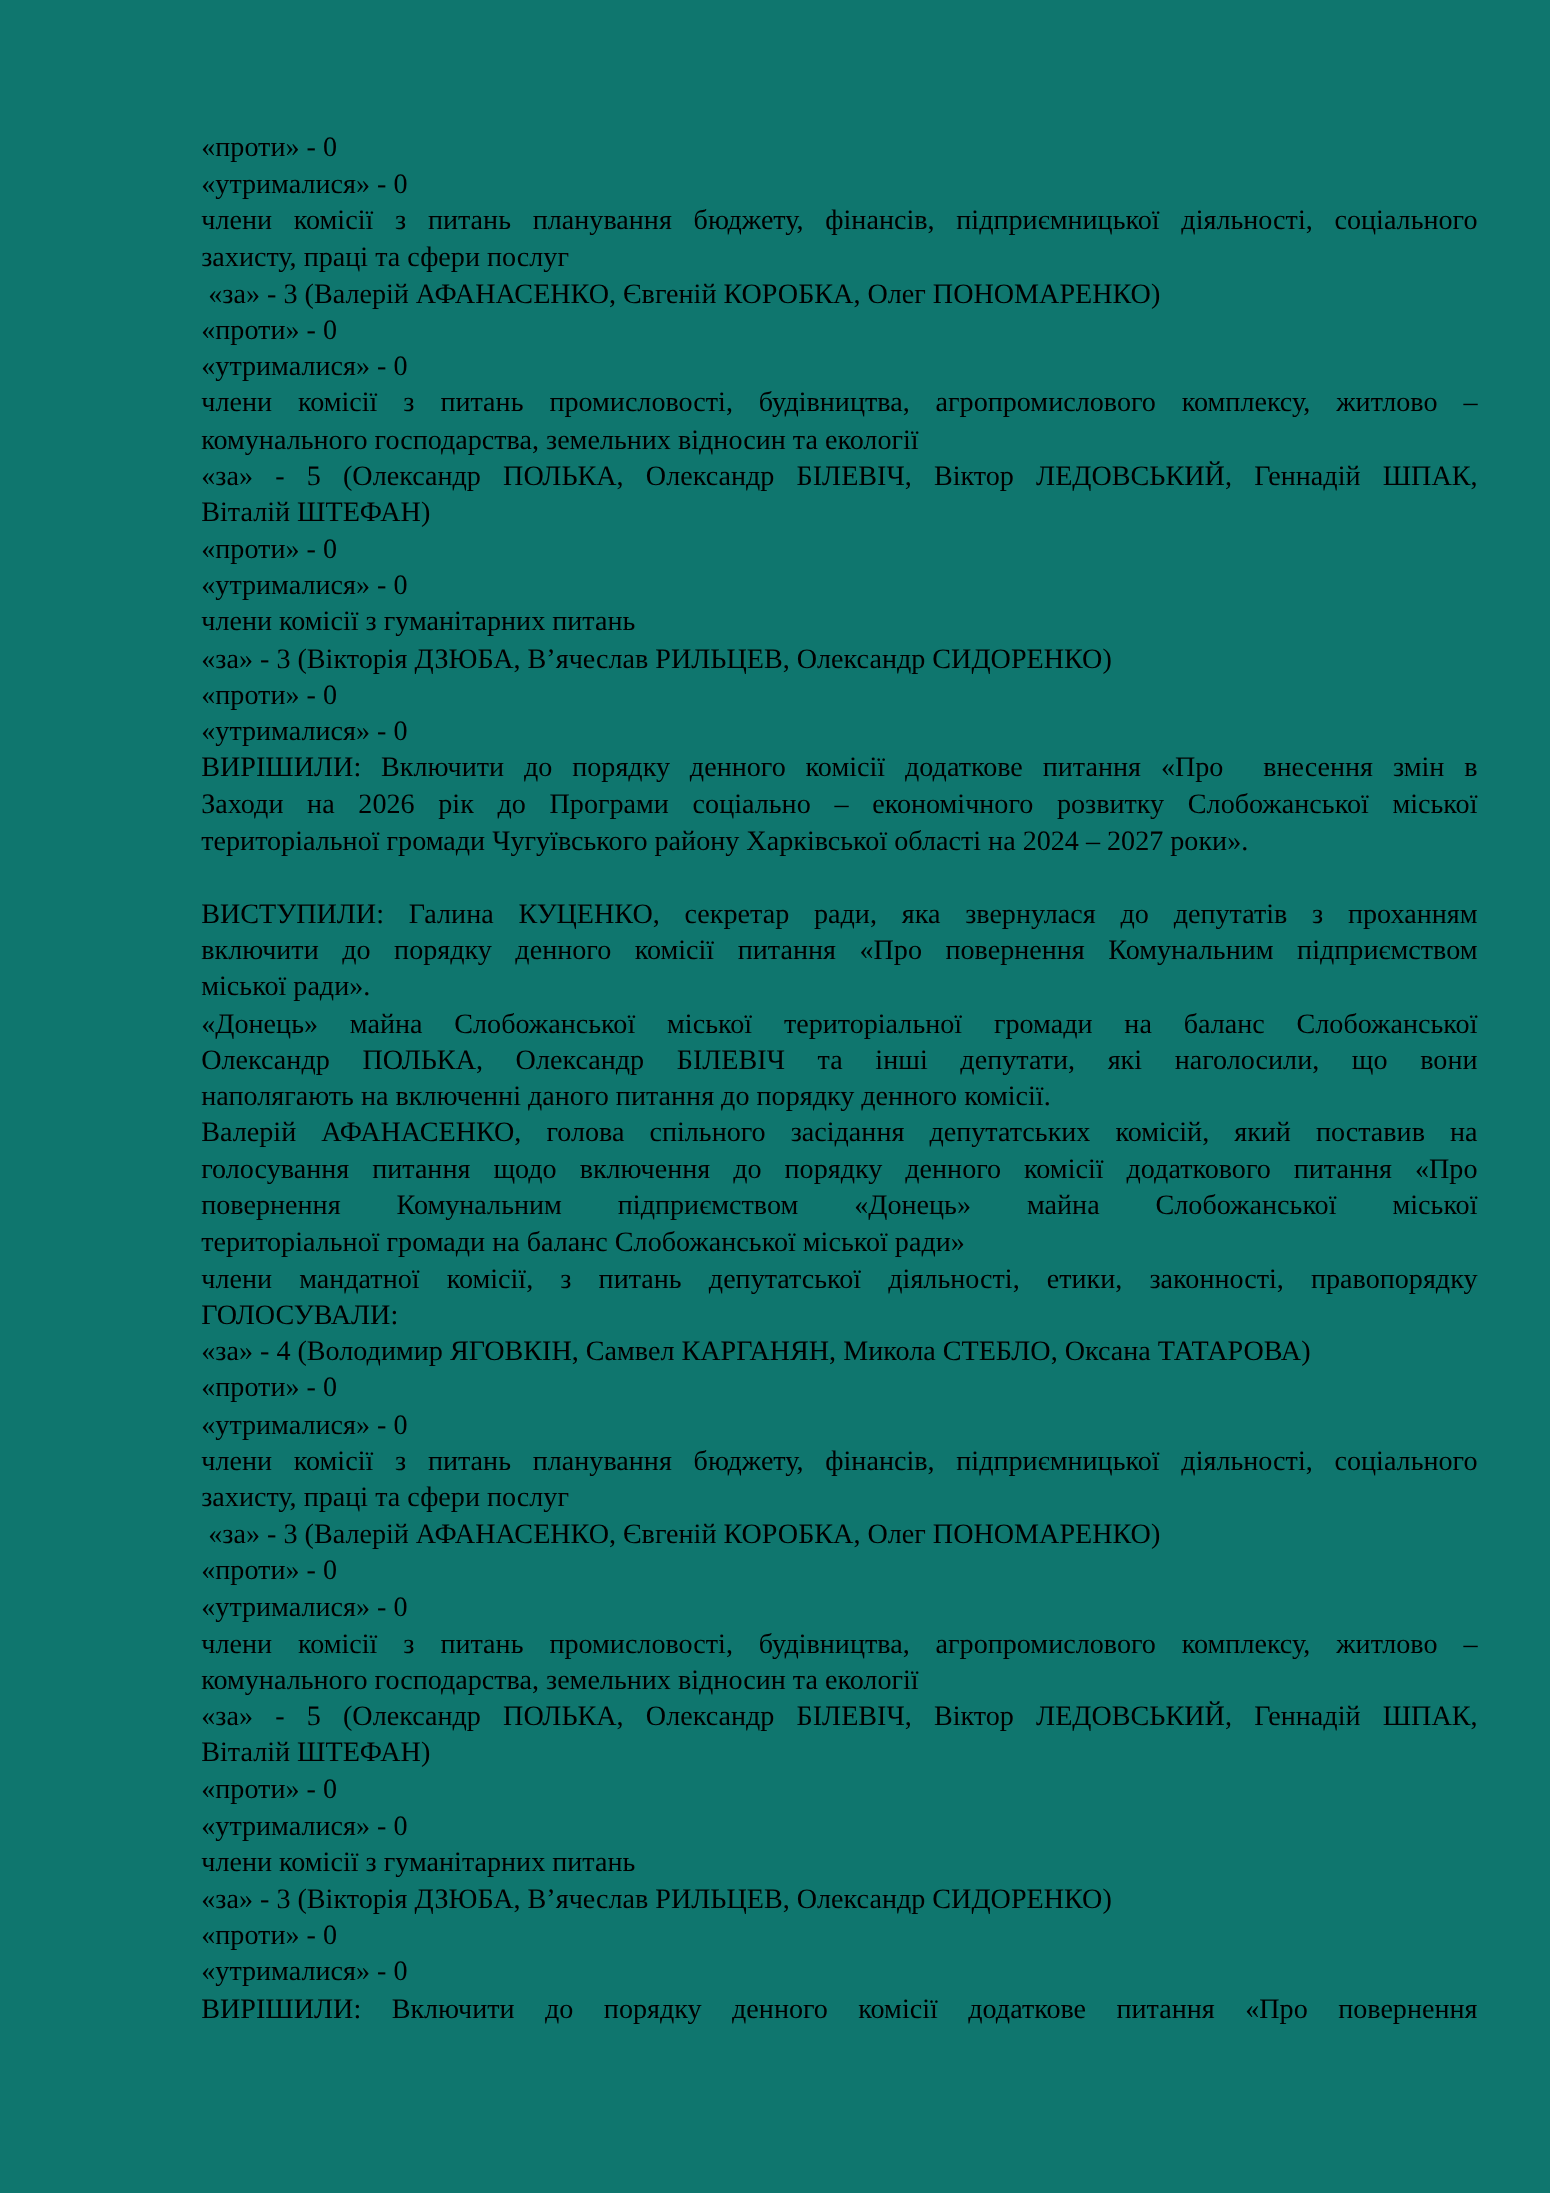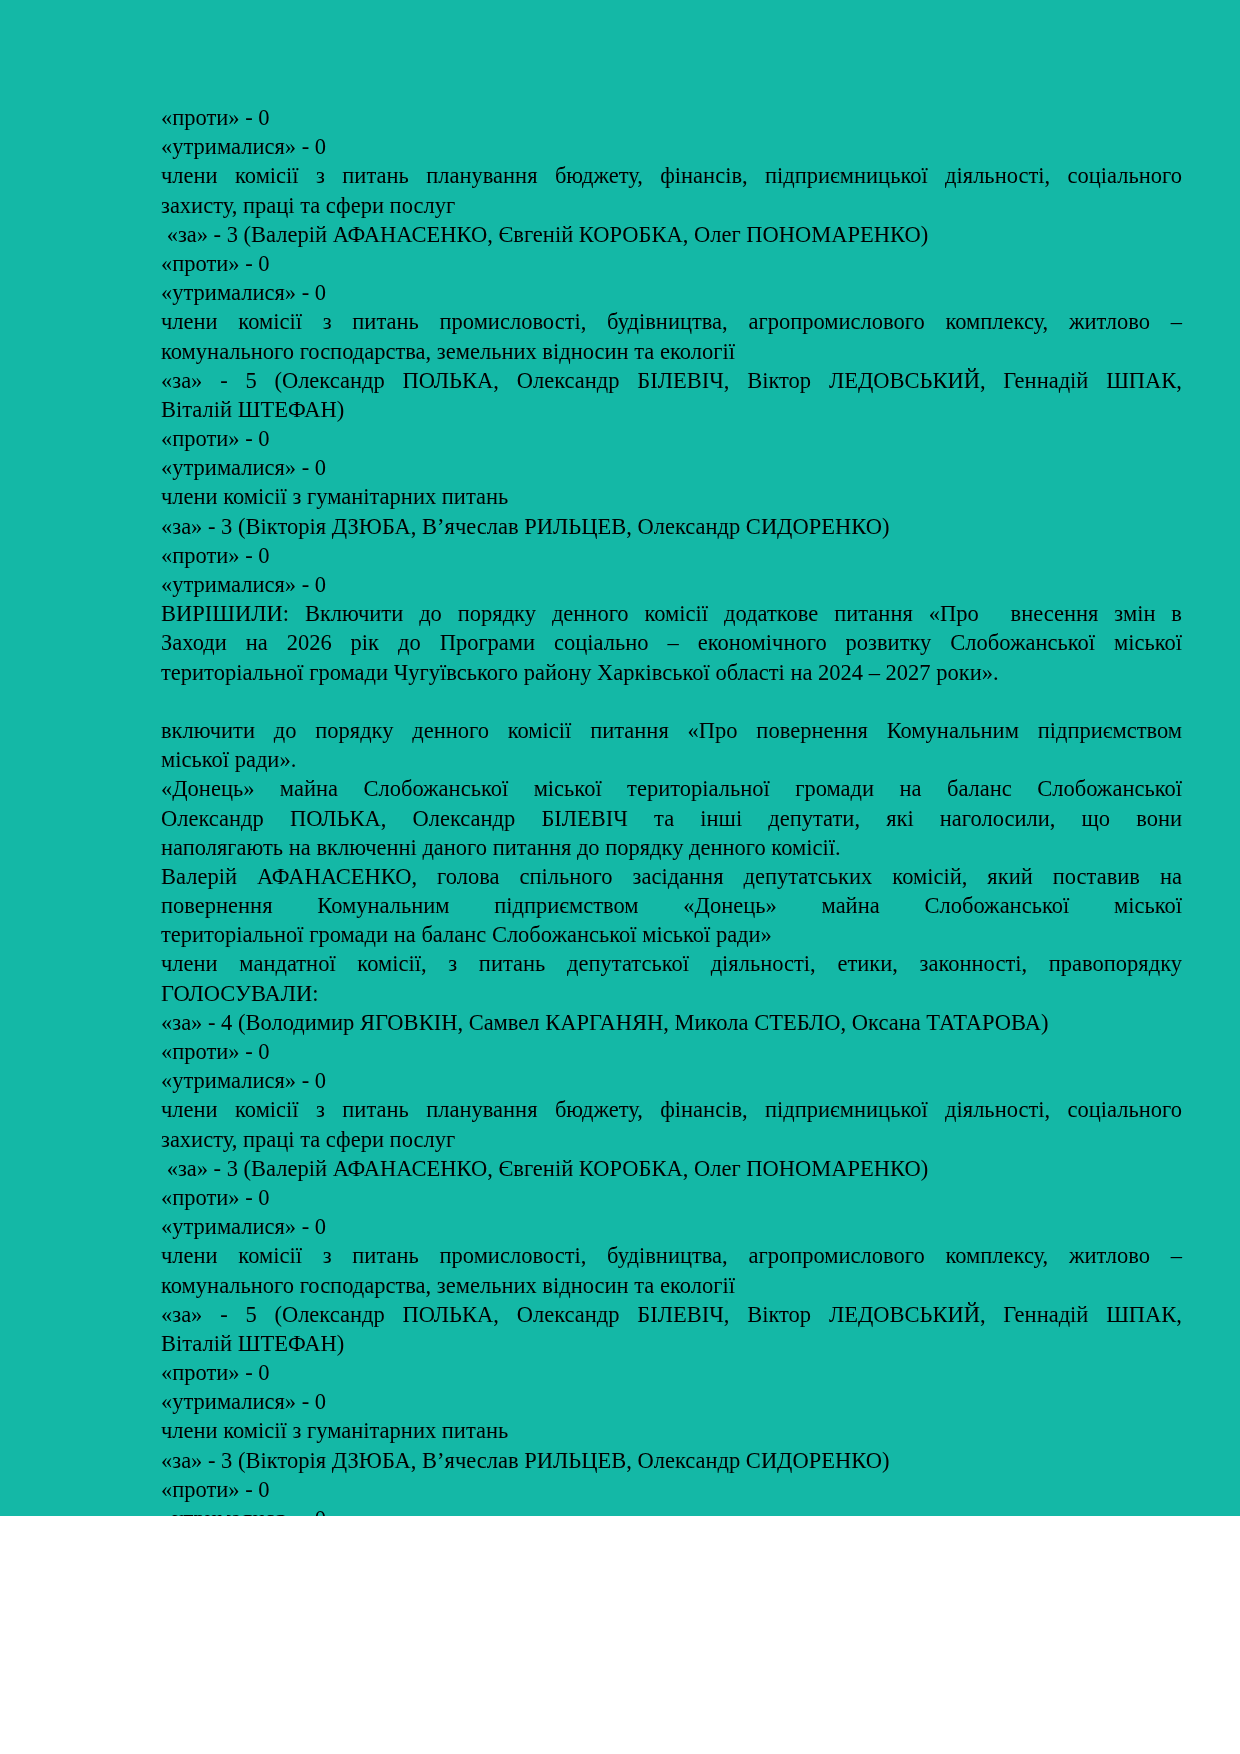--- a/index.html
+++ b/index.html
@@ -4,22 +4,22 @@
 <title>Протокол засідання комісій</title>
 <style>
   html, body {
     margin: 0;
     padding: 0;
     background: #ffffff;
   }
   .page {
     position: relative;
     width: 1240px;
-    height: 1516px;
-    background: #14b8a6;
+    height: 1754px;
+    background: #0f766e;
     overflow: hidden;
   }
   .content {
     position: absolute;
     left: 161px;
     top: 103px;
     width: 1021px;
     font-family: "Liberation Serif", "DejaVu Serif", serif;
     font-size: 22.5px;
     line-height: 29.2px;
@@ -55,26 +55,28 @@
       <div class="line">«проти» - 0</div>
       <div class="line">«утрималися» - 0</div>
       <div class="line">члени комісії з гуманітарних питань</div>
       <div class="line">«за» - 3 (Вікторія ДЗЮБА, В’ячеслав РИЛЬЦЕВ, Олександр СИДОРЕНКО)</div>
       <div class="line">«проти» - 0</div>
       <div class="line">«утрималися» - 0</div>
       <div class="line justify">ВИРІШИЛИ: Включити до порядку денного комісії додаткове питання «Про  внесення змін в</div>
       <div class="line justify">Заходи на 2026 рік до Програми соціально – економічного розвитку Слобожанської міської</div>
       <div class="line">територіальної громади Чугуївського району Харківської області на 2024 – 2027 роки».</div>
       <div class="line">&nbsp;</div>
+      <div class="line justify">ВИСТУПИЛИ: Галина КУЦЕНКО, секретар ради, яка звернулася до депутатів з проханням</div>
       <div class="line justify">включити до порядку денного комісії питання «Про повернення Комунальним підприємством</div>
       <div class="line">міської ради».</div>
       <div class="line justify">«Донець» майна Слобожанської міської територіальної громади на баланс Слобожанської</div>
       <div class="line justify">Олександр ПОЛЬКА, Олександр БІЛЕВІЧ та інші депутати, які наголосили, що вони</div>
       <div class="line">наполягають на включенні даного питання до порядку денного комісії.</div>
       <div class="line justify">Валерій АФАНАСЕНКО, голова спільного засідання депутатських комісій, який поставив на</div>
+      <div class="line justify">голосування питання щодо включення до порядку денного комісії додаткового питання «Про</div>
       <div class="line justify">повернення Комунальним підприємством «Донець» майна Слобожанської міської</div>
       <div class="line">територіальної громади на баланс Слобожанської міської ради»</div>
       <div class="line justify">члени мандатної комісії, з питань депутатської діяльності, етики, законності, правопорядку</div>
       <div class="line">ГОЛОСУВАЛИ:</div>
       <div class="line">«за» - 4 (Володимир ЯГОВКІН, Самвел КАРГАНЯН, Микола СТЕБЛО, Оксана ТАТАРОВА)</div>
       <div class="line">«проти» - 0</div>
       <div class="line">«утрималися» - 0</div>
       <div class="line justify">члени комісії з питань планування бюджету, фінансів, підприємницької діяльності, соціального</div>
       <div class="line">захисту, праці та сфери послуг</div>
       <div class="line">&nbsp;«за» - 3 (Валерій АФАНАСЕНКО, Євгеній КОРОБКА, Олег ПОНОМАРЕНКО)</div>

